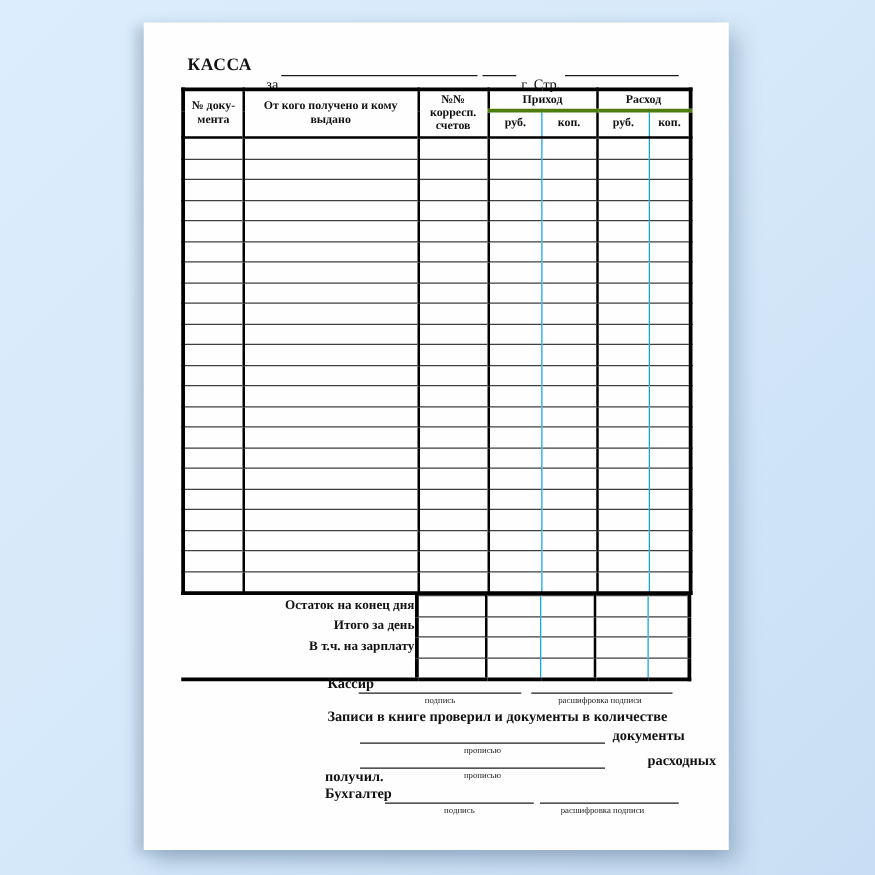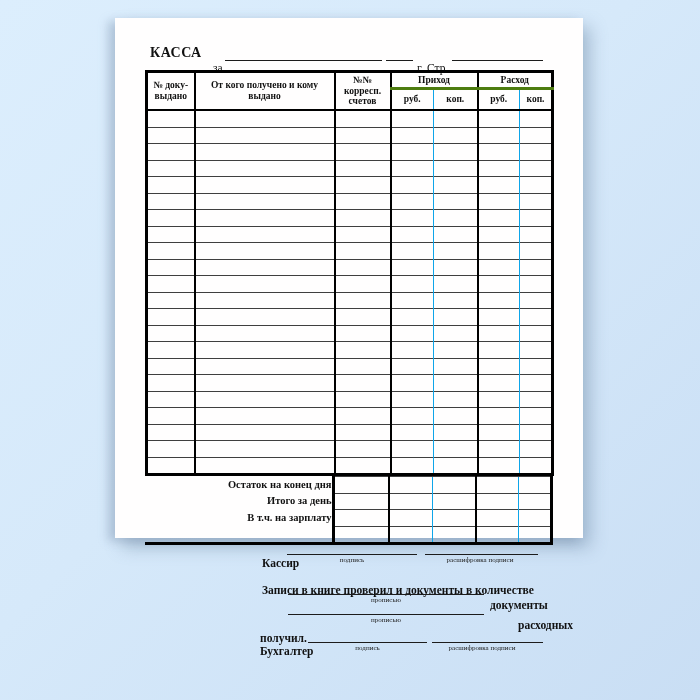--- a/index.html
+++ b/index.html
@@ -3,21 +3,21 @@
 <meta charset="utf-8">
 <style>
   html,body{margin:0;padding:0;}
   body{
     width:700px;height:700px;position:relative;overflow:hidden;
     background:linear-gradient(135deg,#dceefd 0%,#d6e9fa 45%,#c9def4 100%);
     font-family:"Liberation Serif","DejaVu Serif",serif;
     color:#111;
   }
   .page{
-    position:absolute;left:115px;top:18px;width:468px;height:520px;
+    position:absolute;left:115px;top:18px;width:468px;height:662px;
     background:#fffefe;
     box-shadow:-7px 3px 9px rgba(125,148,175,.40), 7px 9px 16px rgba(105,130,160,.45);
   }
   
   .doc-title{position:absolute;left:35px;top:27px;font-size:14px;font-weight:bold;letter-spacing:.5px;}
   .hdr-small{position:absolute;top:44px;font-size:11.5px;font-weight:normal;}
   .hline{position:absolute;top:28px;height:14px;border-bottom:1.5px solid #1c1c1c;}
   
   .form-area{position:absolute;left:30px;top:52px;width:406px;}
   table{border-collapse:collapse;table-layout:fixed;width:406px;}
@@ -31,21 +31,21 @@
   thead{border-bottom:2px solid #000;}
   tbody td{height:15.5px;border-top:1px solid #3f3f3f;padding:0;}
   
   table.summary td{height:15.5px;padding:0;}
   td.slabel{border:none;text-align:right;padding-right:4px;font-size:10.5px;font-weight:bold;vertical-align:middle;line-height:1;}
   .sc0{border-left:3px solid #000;}
   .sc-last{border-right:3px solid #000;}
   table.summary tr + tr td.sdata{border-top:1px solid #3f3f3f;}
   table.summary tr.last td{border-bottom:3px solid #000;}
   
-  .flabel{position:absolute;font-size:11.5px;font-weight:bold;line-height:1.1;margin-top:16px;}
+  .flabel{position:absolute;font-size:11.5px;font-weight:bold;line-height:1.1;}
   .uline{position:absolute;height:13px;border-bottom:1.5px solid #1c1c1c;}
   .caption{position:absolute;font-size:7px;text-align:center;color:#222;}
 </style>
 </head>
 <body>
 
 <div class="page">
 
   <div class="doc-title">КАССА</div>
   <span class="hdr-small" style="left:98px;">за</span>
@@ -62,21 +62,21 @@
           <col style="width:140px">
           <col style="width:56px">
         <col style="width:43px">
           <col style="width:44px">
           <col style="width:42px">
           <col style="width:33px">
       </colgroup>
       <thead>
         <tr class="head-top">
           <th rowspan="2">№ доку-
-выдано</th>
+мента</th>
           <th rowspan="2" class="bl2">От кого получено и кому
 выдано</th>
           <th rowspan="2" class="bl2">№№
 корресп.
 счетов</th>
           <th colspan="2" class="bl2 span-head">Приход</th>
           <th colspan="2" class="bl2 span-head">Расход</th>
         </tr>
         <tr class="head-sub">
           <th class="bl2">руб.</th>

